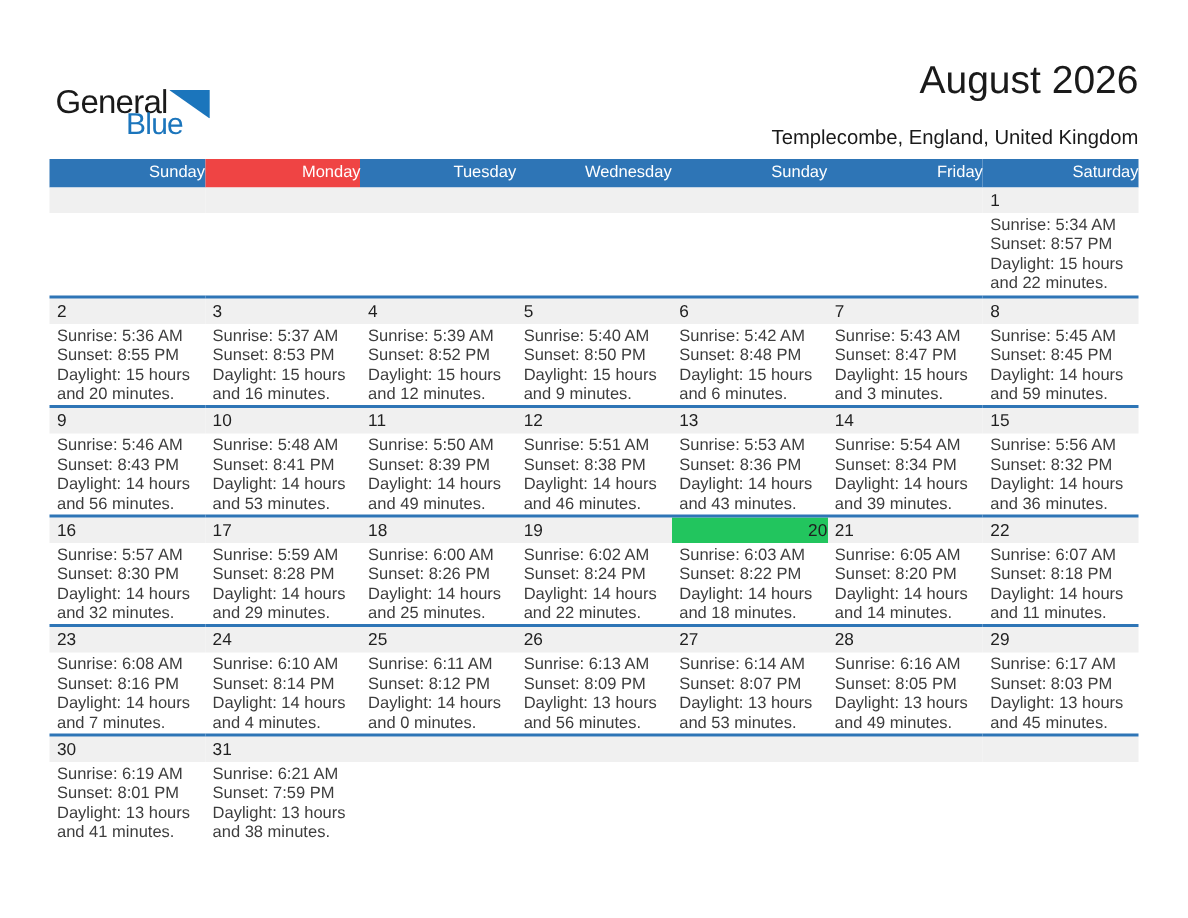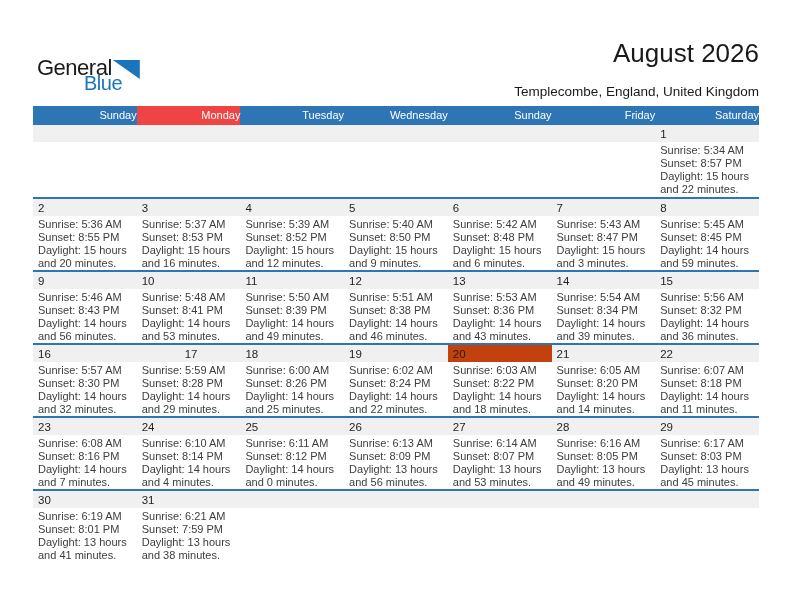--- a/index.html
+++ b/index.html
@@ -229,21 +229,21 @@
           <td>
             <div class="band" style="background: rgb(240, 240, 240);">16</div>
             <div class="details">
               <div>Sunrise: 5:57 AM</div>
               <div>Sunset: 8:30 PM</div>
               <div>Daylight: 14 hours</div>
               <div>and 32 minutes.</div>
             </div>
           </td>
           <td>
-            <div class="band" style="background: rgb(240, 240, 240); text-align: center;">17</div>
+            <div class="band" style="background: rgb(240, 240, 240);">17</div>
             <div class="details">
               <div>Sunrise: 5:59 AM</div>
               <div>Sunset: 8:28 PM</div>
               <div>Daylight: 14 hours</div>
               <div>and 29 minutes.</div>
             </div>
           </td>
           <td>
             <div class="band" style="background: rgb(240, 240, 240);">18</div>
             <div class="details">
@@ -256,21 +256,21 @@
           <td>
             <div class="band" style="background: rgb(240, 240, 240);">19</div>
             <div class="details">
               <div>Sunrise: 6:02 AM</div>
               <div>Sunset: 8:24 PM</div>
               <div>Daylight: 14 hours</div>
               <div>and 22 minutes.</div>
             </div>
           </td>
           <td>
-            <div class="band" style="background: #c2410c;">20</div>
+            <div class="band" style="background: #22c55e; text-align: right;">20</div>
             <div class="details">
               <div>Sunrise: 6:03 AM</div>
               <div>Sunset: 8:22 PM</div>
               <div>Daylight: 14 hours</div>
               <div>and 18 minutes.</div>
             </div>
           </td>
           <td>
             <div class="band" style="background: rgb(240, 240, 240);">21</div>
             <div class="details">

